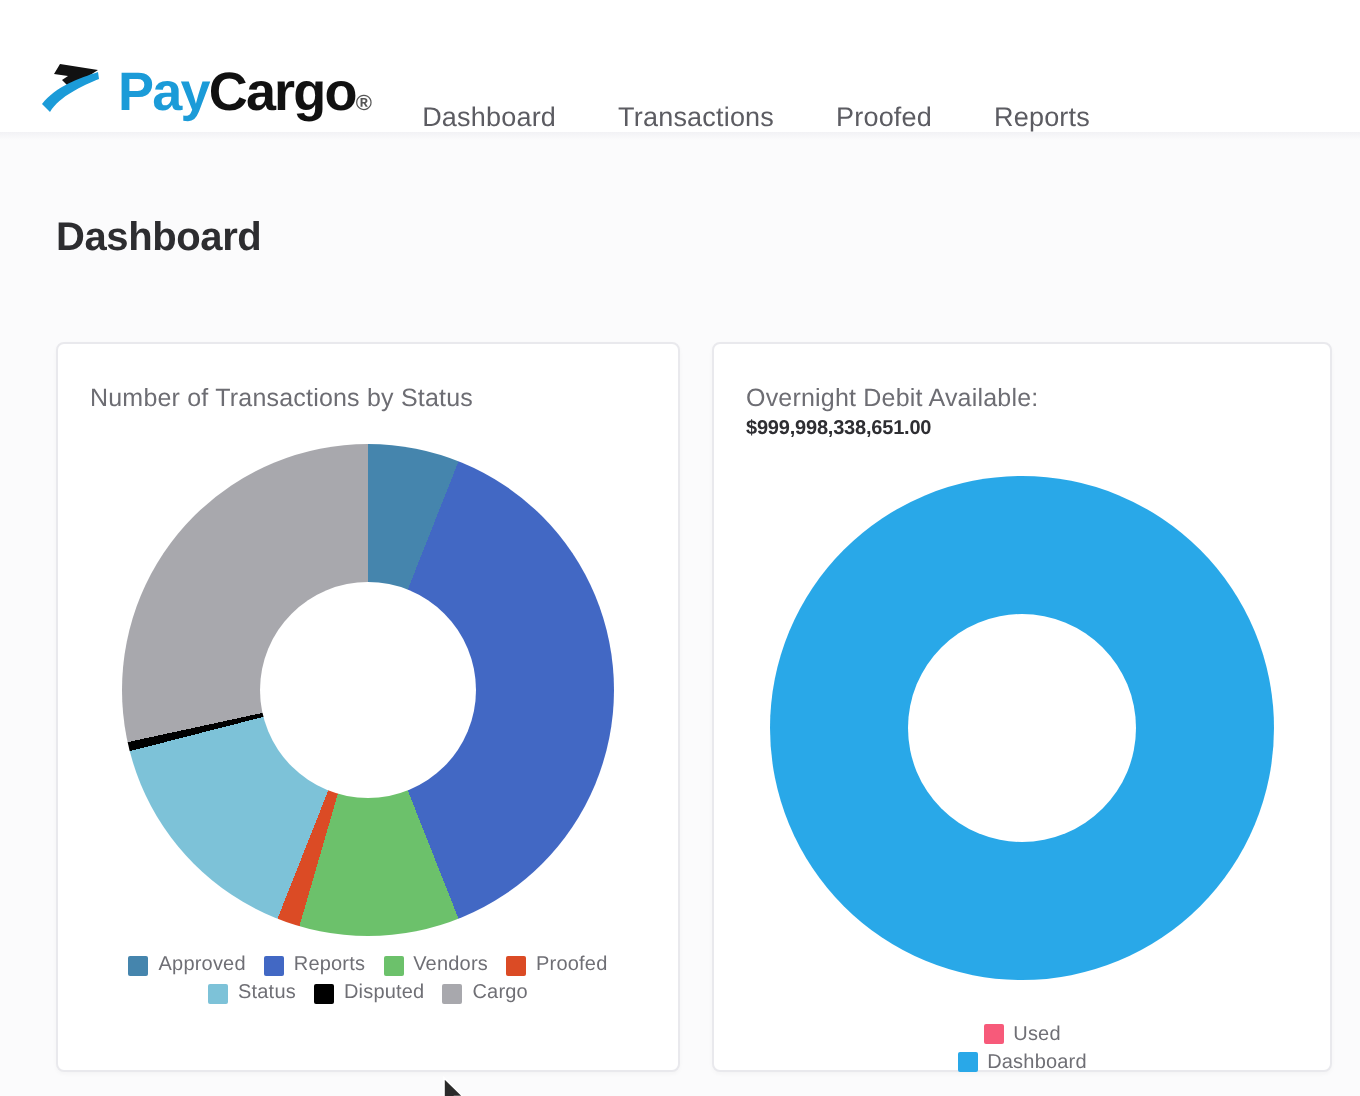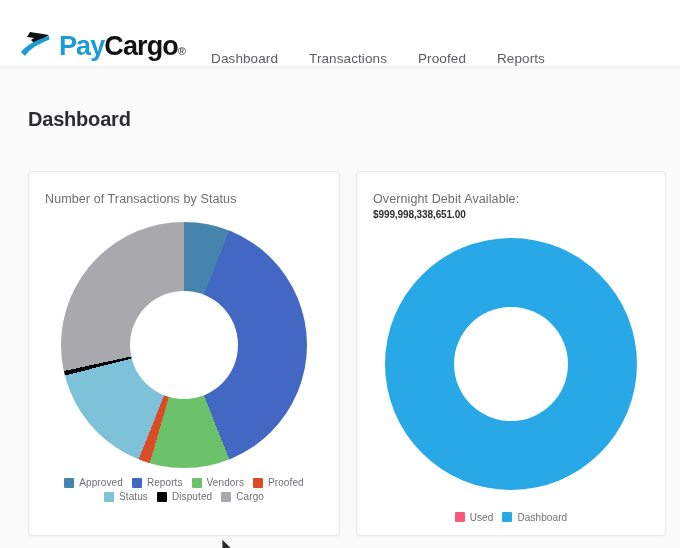--- a/index.html
+++ b/index.html
@@ -126,21 +126,21 @@
   
   .legend {
     display: flex;
     flex-wrap: wrap;
     justify-content: center;
     align-items: center;
     gap: 3px 9px;
     padding: 0 4px;
   }
   .legend-1 { margin-top: 9px; }
-  .legend-2 { margin-top: 22px; }
+  .legend-2 { margin-top: 22px; flex-direction: column; }
 
   .legend-item {
     display: inline-flex;
     align-items: center;
     white-space: nowrap;
     cursor: pointer;
   }
   .legend-swatch {
     width: 10px; height: 10px;
     display: inline-block;

